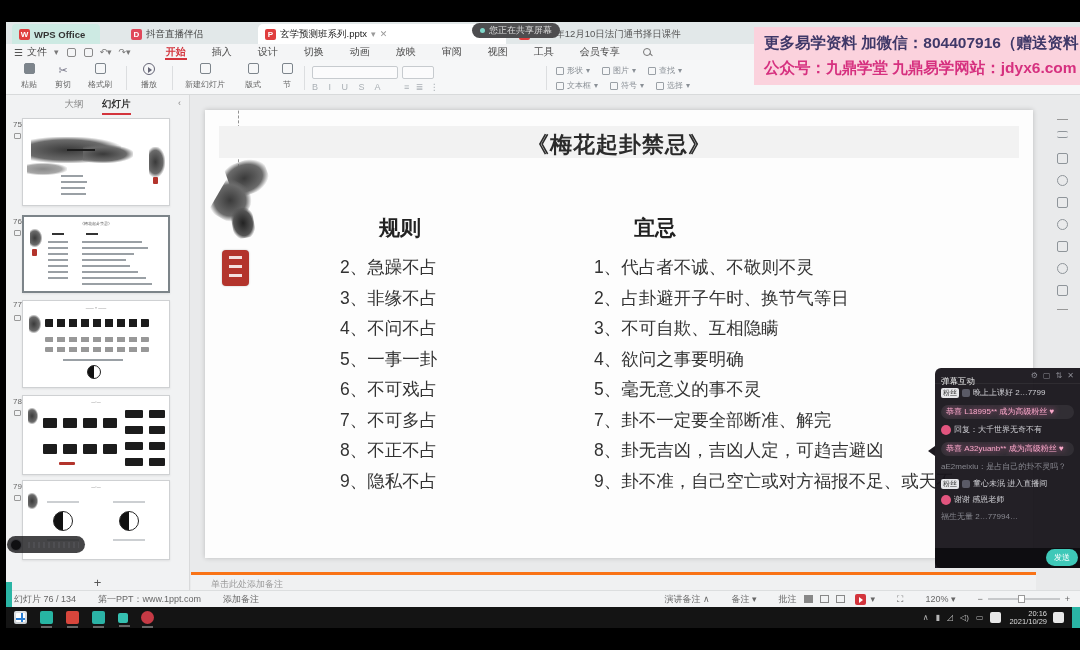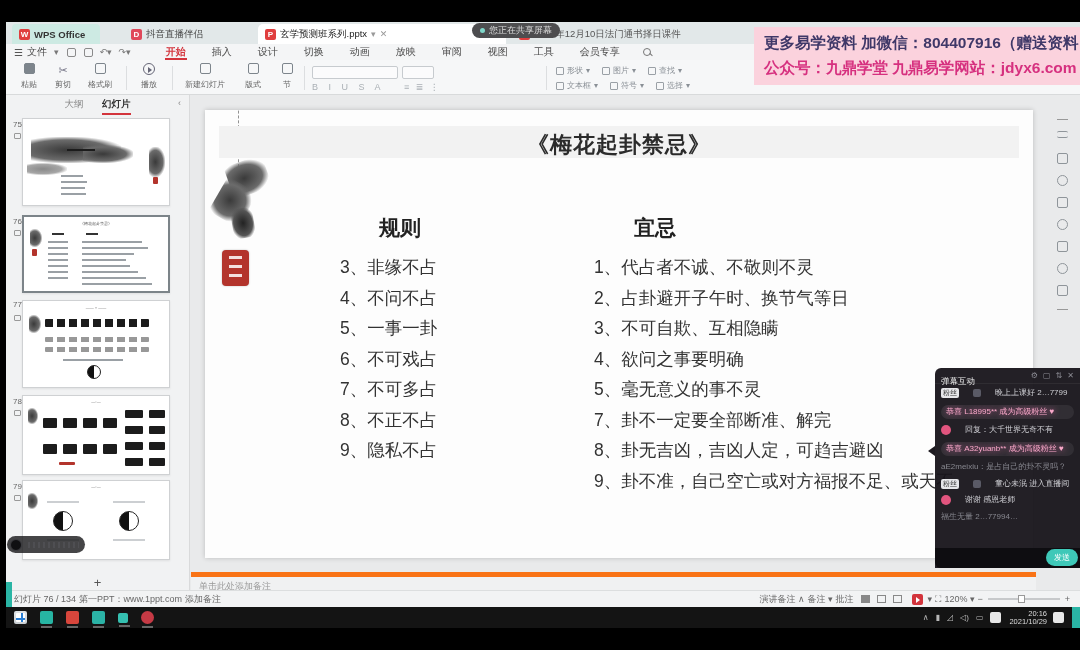--- a/index.html
+++ b/index.html
@@ -113,24 +113,24 @@
   .inkart .b2 { left:6px; top:22px; width:34px; height:40px; transform:rotate(30deg); }
   .inkart .b3 { left:22px; top:48px; width:22px; height:30px; transform:rotate(-10deg);
     background:radial-gradient(ellipse at 50% 50%, #222 0%, #555 60%, transparent 80%); }
   .seal { position:absolute; left:17px; top:140px; width:27px; height:36px; background:#b3342c;
     border-radius:4px; box-shadow:0 0 2px rgba(0,0,0,.25); }
   .seal i { position:absolute; left:7px; width:13px; height:3px; background:rgba(255,255,255,.85); }
   .seal i:nth-child(1){ top:6px; } .seal i:nth-child(2){ top:15px; } .seal i:nth-child(3){ top:24px; }
 
   
   .notesbar { position:absolute; left:185px; top:550px; width:845px; height:18px; background:#f0f1f2;
-    border-top:5px solid #f97316; font-size:9px; color:#999; line-height:18px; padding-left:8px; }
+    border-top:3px solid #f97316; font-size:9px; color:#999; line-height:18px; padding-left:20px; }
   .statusbar { position:absolute; left:0; top:568px; width:100%; height:17px; background:#f2f3f4;
     border-top:1px solid #dcdedf; font-size:9px; color:#666; display:flex; align-items:center; }
-  .statusbar .sp { margin-left:3px; white-space:nowrap; }
+  .statusbar .sp { margin-left:22px; white-space:nowrap; }
   .statusbar .grow { flex:1; }
   .viewic { display:inline-block; width:9px; height:8px; border:1px solid #888; margin-left:7px; vertical-align:middle; }
   .viewic.b { background:#888; }
   .playred { display:inline-block; width:11px; height:11px; background:#d3343c; border-radius:2px;
     margin-left:10px; position:relative; vertical-align:middle; }
   .playred::after { content:""; position:absolute; left:4px; top:3px; border-left:4px solid #fff;
     border-top:3px solid transparent; border-bottom:3px solid transparent; }
   .zoomslider { display:inline-block; width:72px; height:2px; background:#c7c9cb; margin:0 5px; position:relative; vertical-align:middle; }
   .zoomslider i { position:absolute; left:30px; top:-3px; width:7px; height:8px; background:#fff; border:1px solid #999; }
 
@@ -141,21 +141,21 @@
   .sic.lines { border:none; border-top:1px solid #8f959a; border-bottom:1px solid #8f959a; height:7px; }
   .sdash { position:absolute; left:7px; width:11px; border-top:1px solid #999; }
 
   
   .chat { position:absolute; left:929px; top:346px; width:145px; height:200px;
     background:rgba(23,20,26,.95); border-radius:6px 0 0 0; z-index:70; color:#cfcfd4; }
   .chat-head { display:flex; align-items:center; height:16px; padding:0 6px; border-bottom:1px solid rgba(255,255,255,.06); }
   .chat-title { font-size:8.5px; color:#eee; flex:1;margin-top:12px; }
   .chat-hic { font-size:8px; color:#8b8b93; margin-left:5px; }
   .chat-body { position:absolute; top:18px; bottom:20px; left:0; right:0; padding:2px 6px; overflow:hidden; }
-  .cmsg { font-size:8px; line-height:10px; margin-bottom:6.5px; display:flex; align-items:center; gap:14px; white-space:nowrap; overflow:hidden; }
+  .cmsg { font-size:8px; line-height:10px; margin-bottom:6.5px; display:flex; align-items:center; gap:3px; white-space:nowrap; overflow:hidden; }
   .cmsg .cbadge { background:#e6e6e9; color:#333; border-radius:2px; font-size:7px; padding:0 2px; flex:none; }
   .cmsg .cbadge2 { width:8px; height:8px; border-radius:2px; background:#5a5a66; flex:none; }
   .cmsg .cavatar { width:10px; height:10px; border-radius:50%; background:#e2557f; flex:none; }
   .cmsg.fancy { color:#f9a8c9; text-shadow:0 0 6px rgba(244,114,182,.9);
     background:rgba(255,255,255,.07); border-radius:8px; padding:2px 5px; }
   .cmsg.dim { color:#87878f; }
   .chat-input { position:absolute; left:0; bottom:0; width:100%; height:20px; background:#0e0d11;
     border-radius:0 0 0 6px; }
   .chat-send { position:absolute; right:2px; bottom:2px; width:32px; height:17px; background:#3ec8b8;
     border-radius:9px; color:#fff; font-size:8px; text-align:center; line-height:17px; }
@@ -408,20 +408,21 @@
           <div class="inkblob b3"></div>
       </div>
       <div class="seal">
           <i></i>
           <i></i>
           <i></i>
         </div>
 
       <div class="colheader" style="left:130px; width:130px">规则</div>
       <div class="slist" style="left:135px">
+        <div>2、急躁不占</div>
         <div>3、非缘不占</div>
         <div>4、不问不占</div>
         <div>5、一事一卦</div>
         <div>6、不可戏占</div>
         <div>7、不可多占</div>
         <div>8、不正不占</div>
         <div>9、隐私不占</div>
       </div>
 
       <div class="colheader" style="left:390px; width:120px">宜忌</div>

